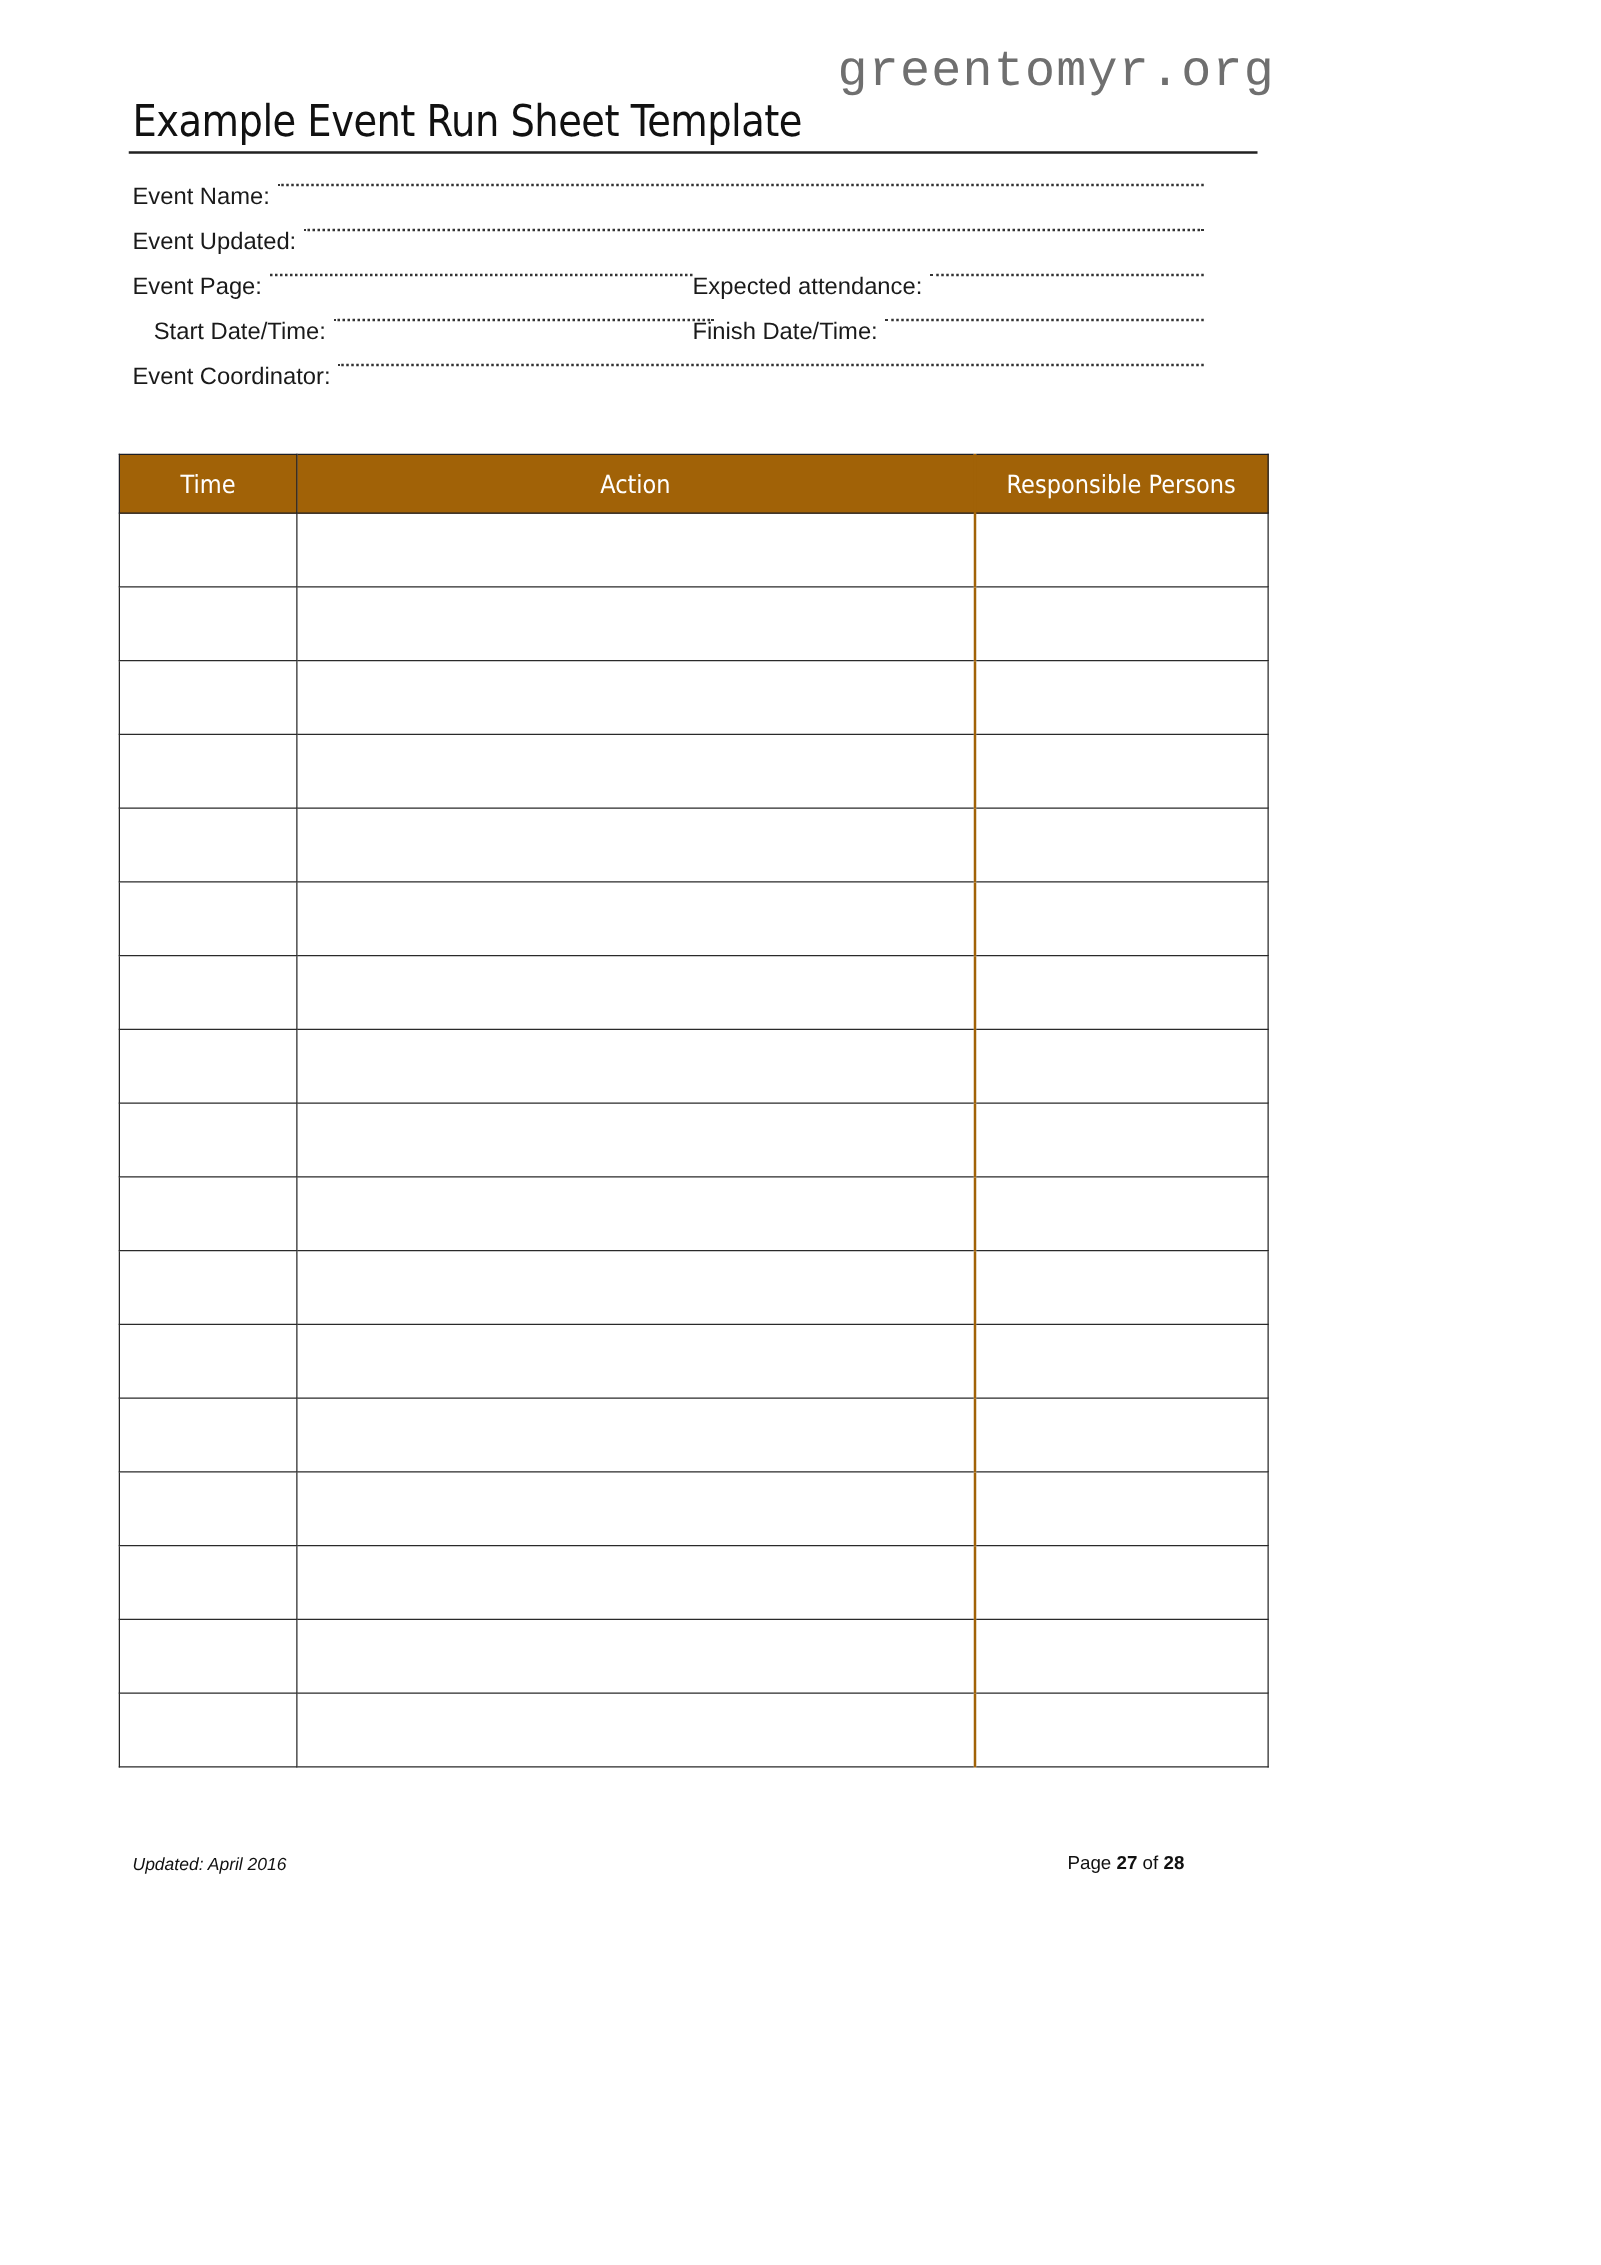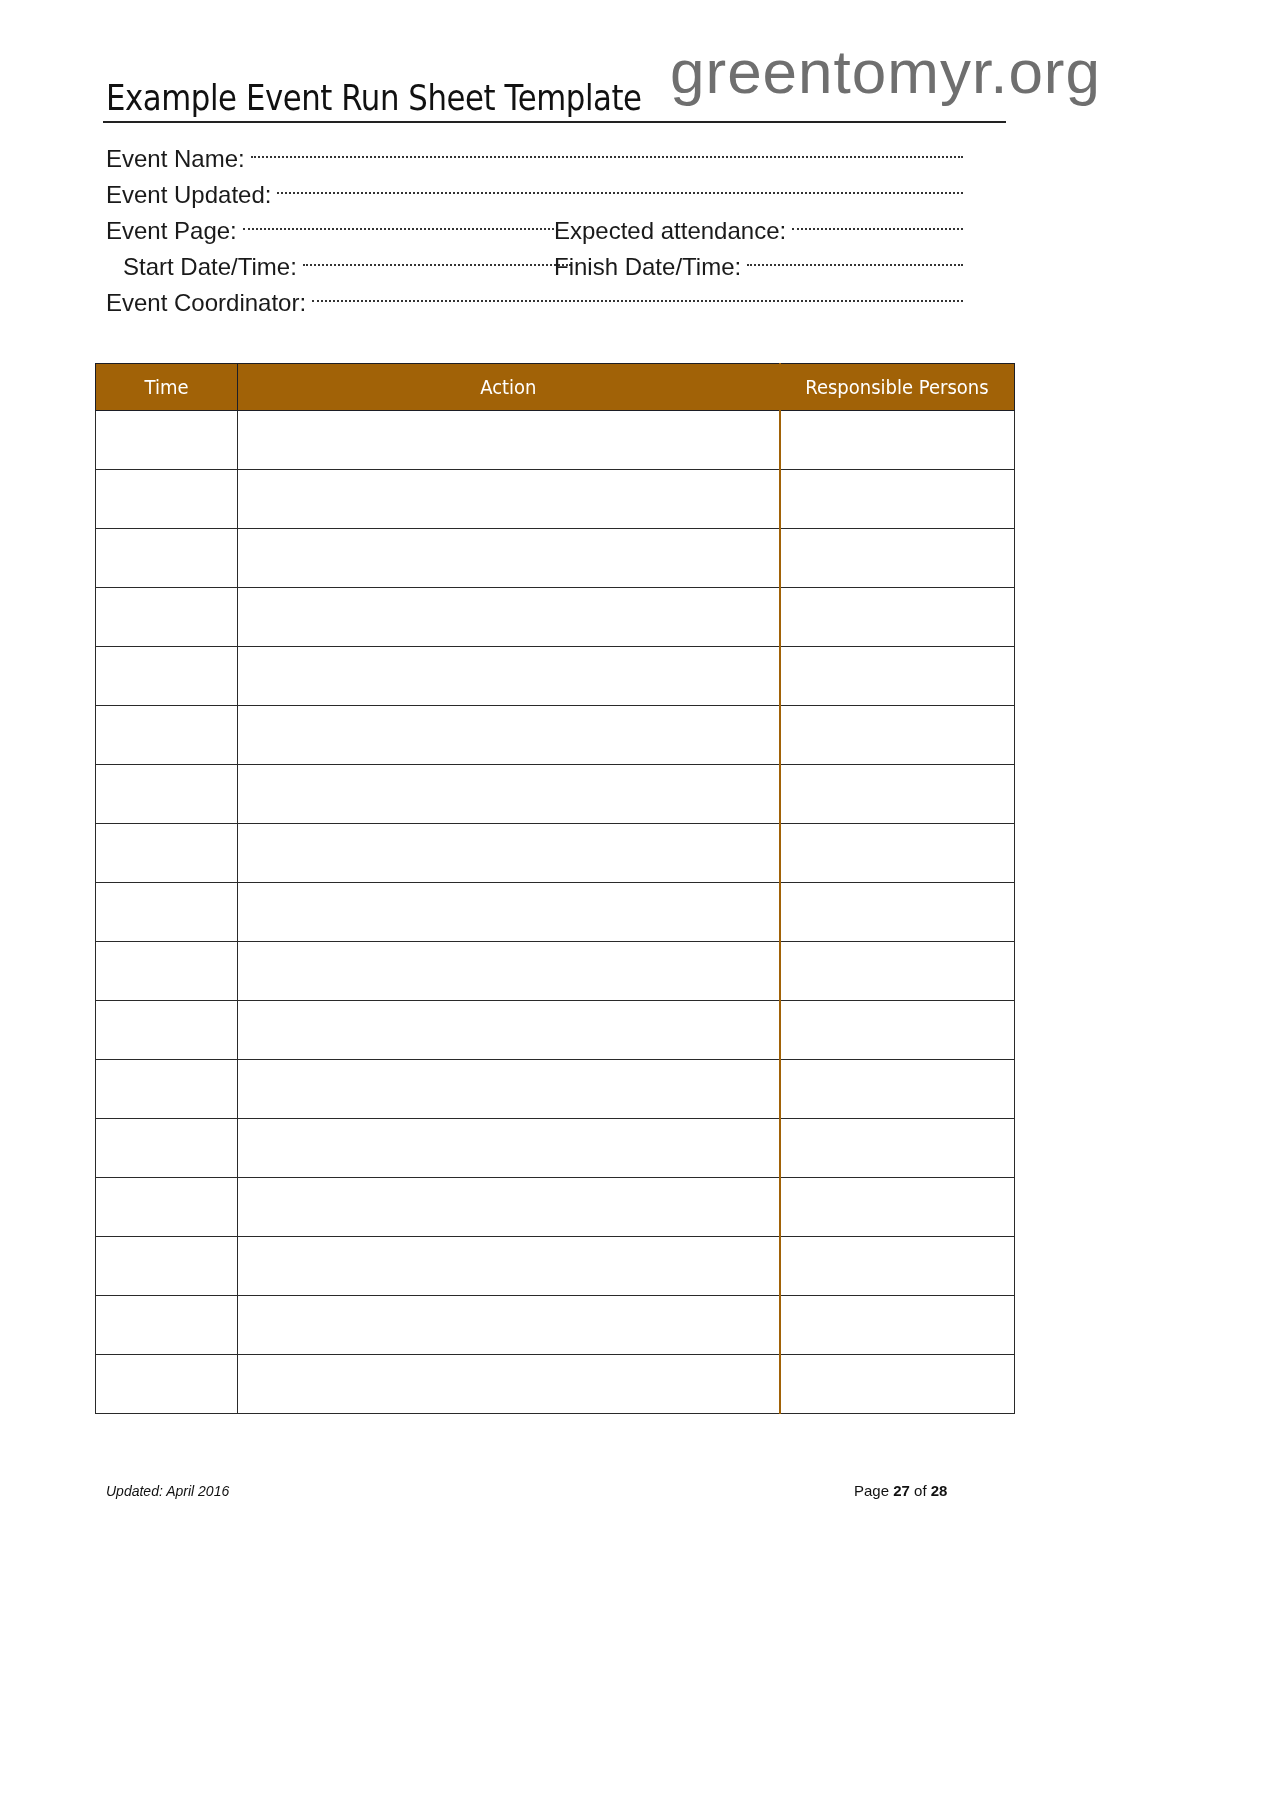--- a/index.html
+++ b/index.html
@@ -1,23 +1,23 @@
 <!DOCTYPE html>
 <html><head>
 <meta charset="utf-8">
 <style>
   html, body { margin: 0; padding: 0; background: #ffffff; }
   body { width: 1281px; height: 1812px; position: relative; overflow: hidden;
          font-family: "Liberation Sans", "DejaVu Sans", sans-serif; color: #111; }
-  .watermark { position: absolute; left: 670px; top: 36px; font-family: Liberation Sans, sans-serif;
-               font-size: 62px; color: #6f6f6f; letter-spacing: 1px; }
+  .watermark { position: absolute; left: 670px; top: 36px; font-family: Liberation Mono, monospace;
+               font-size: 40px; color: #6f6f6f; letter-spacing: 1px; }
   .title { position: absolute; left: 106px; top: 78px; font-size: 35px; color: #111; letter-spacing: -0.5px;
            font-family: "DejaVu Sans", sans-serif; transform: scaleX(0.88); transform-origin: left top; }
   .title-rule { position: absolute; left: 103px; top: 121px; width: 903px; height: 2px; background: #222; }
-  .field { position: absolute; height: 24px; display: flex; align-items: center; font-size: 24px; color: #1a1a1a; }
+  .field { position: absolute; height: 24px; display: flex; align-items: flex-start; font-size: 19px; color: #1a1a1a; }
   .field .label { white-space: nowrap; padding-right: 6px; }
   .field .line { flex: 1; border-bottom: 2px dotted #333; height: 0; margin-bottom: 4px; }
   table.runsheet { position: absolute; left: 95px; top: 363px; width: 919px; border-collapse: collapse; table-layout: fixed; }
   table.runsheet th { background: #a16207; color: #fff; font-weight: normal; font-size: 20px; height: 46px; padding: 0;
                       border: 1px solid #1c1e26; font-family: "DejaVu Sans", sans-serif; }
   table.runsheet th span { display: inline-block; transform: scaleX(0.9); }
   table.runsheet td { height: 58px; border: 1px solid #2a2a2a; padding: 0; }
   table.runsheet td.c-resp, table.runsheet th.c-resp { border-left: 2px solid #a16207; }
   .footer-left { position: absolute; left: 106px; top: 1483px; font-size: 14px; font-style: italic; color: #111; }
   .footer-right { position: absolute; left: 854px; top: 1482px; font-size: 15px; color: #111; text-align: right; }

